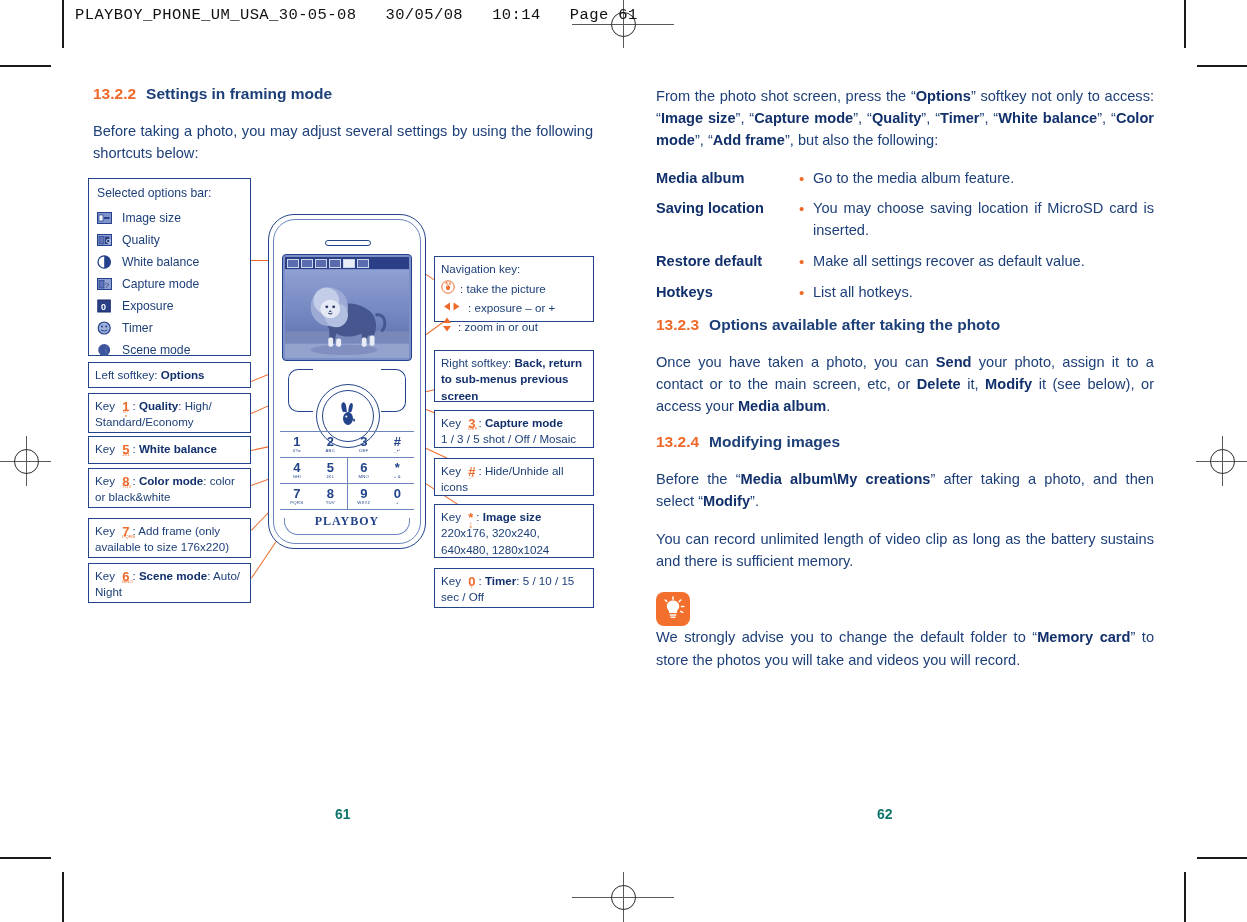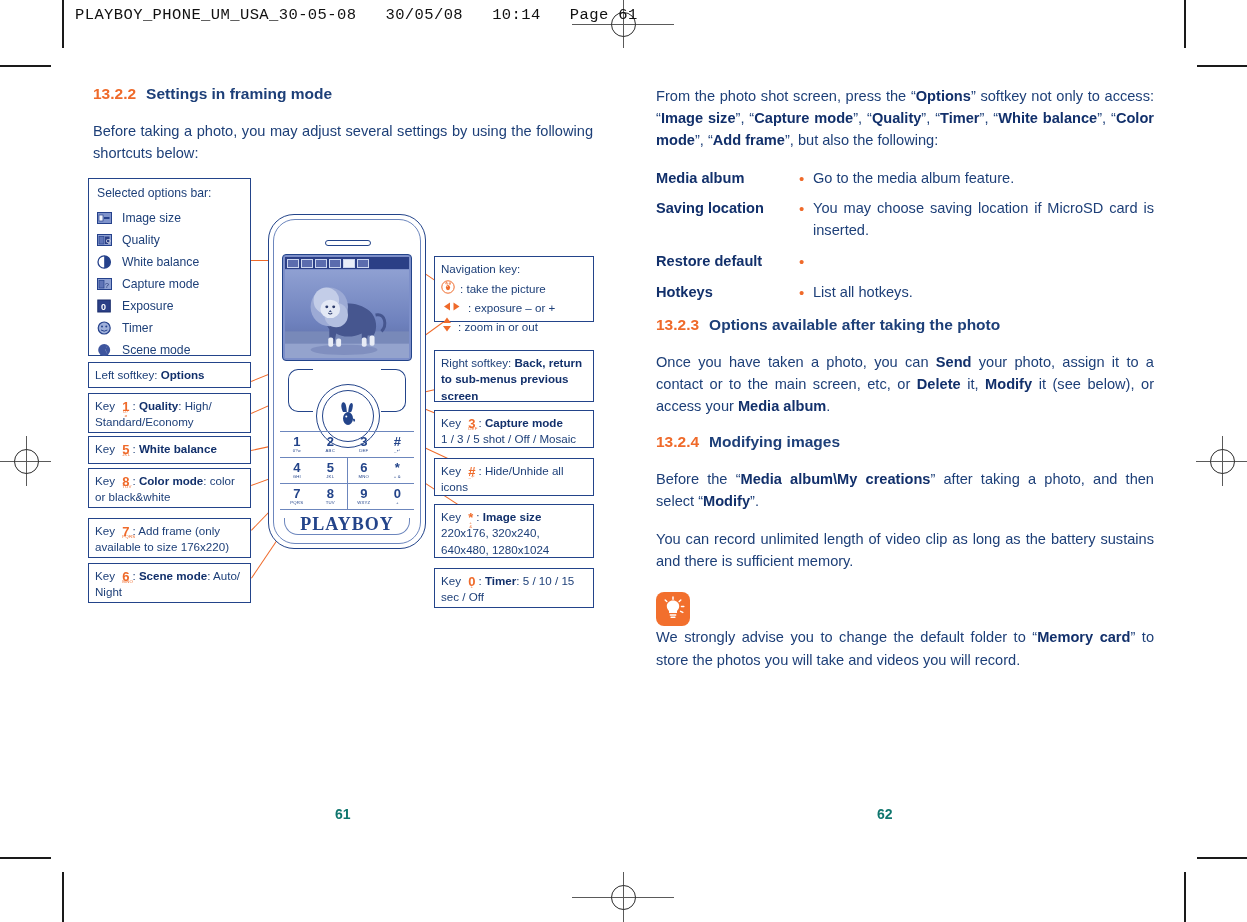--- a/index.html
+++ b/index.html
@@ -190,21 +190,21 @@
 
   .keypad { position: absolute; left: 12px; right: 12px; top: 218px; }
   .krow { display: flex; height: 26px; }
   .kcell { flex: 1; position: relative; text-align: center; color: #23448a; }
   .kcell .kn { font-size: 13px; font-weight: bold; line-height: 1; display:block; margin-top: 3px;}
   .kcell .ks { font-size: 4.3px; line-height: 1; display:block; margin-top: 1px; letter-spacing:.2px;}
   .kdiv { position: absolute; background: #6c86bd; height: 1px; }
   .kvdiv { position: absolute; background: #6c86bd; width: 1px; }
   .brand {
     position: absolute; left: 0; right: 0; top: 300px; text-align: center;
-    font-family: "Liberation Serif", serif; font-weight: bold; font-size: 18px;
+    font-family: "Liberation Serif", serif; font-weight: bold; font-size: 12px;
     letter-spacing: 1px; color: #23448a;
   }
   .pbottom {
     position: absolute; left: 16px; right: 16px; bottom: 14px; height: 16px;
     border: 1.1px solid #6c86bd; border-radius: 0 0 14px 14px; border-top: none;
   }
 
   
   .pagenum {
     position: absolute; font-size: 14px; font-weight: bold; color: #0f766e;
@@ -572,20 +572,21 @@
         <div class="defdesc">Go to the media album feature.</div>
       </div>
       <div class="defrow">
         <div class="defterm">Saving location</div>
         <div class="defbullet">•</div>
         <div class="defdesc">You may choose saving location if MicroSD card is inserted.</div>
       </div>
       <div class="defrow">
         <div class="defterm">Restore default</div>
         <div class="defbullet">•</div>
+        <div class="defdesc">Make all settings recover as default value.</div>
       </div>
       <div class="defrow">
         <div class="defterm">Hotkeys</div>
         <div class="defbullet">•</div>
         <div class="defdesc">List all hotkeys.</div>
       </div>
     </div>
 
     <h3 class="sec">
       <span class="num">13.2.3</span><span>Options available after taking the photo</span>

